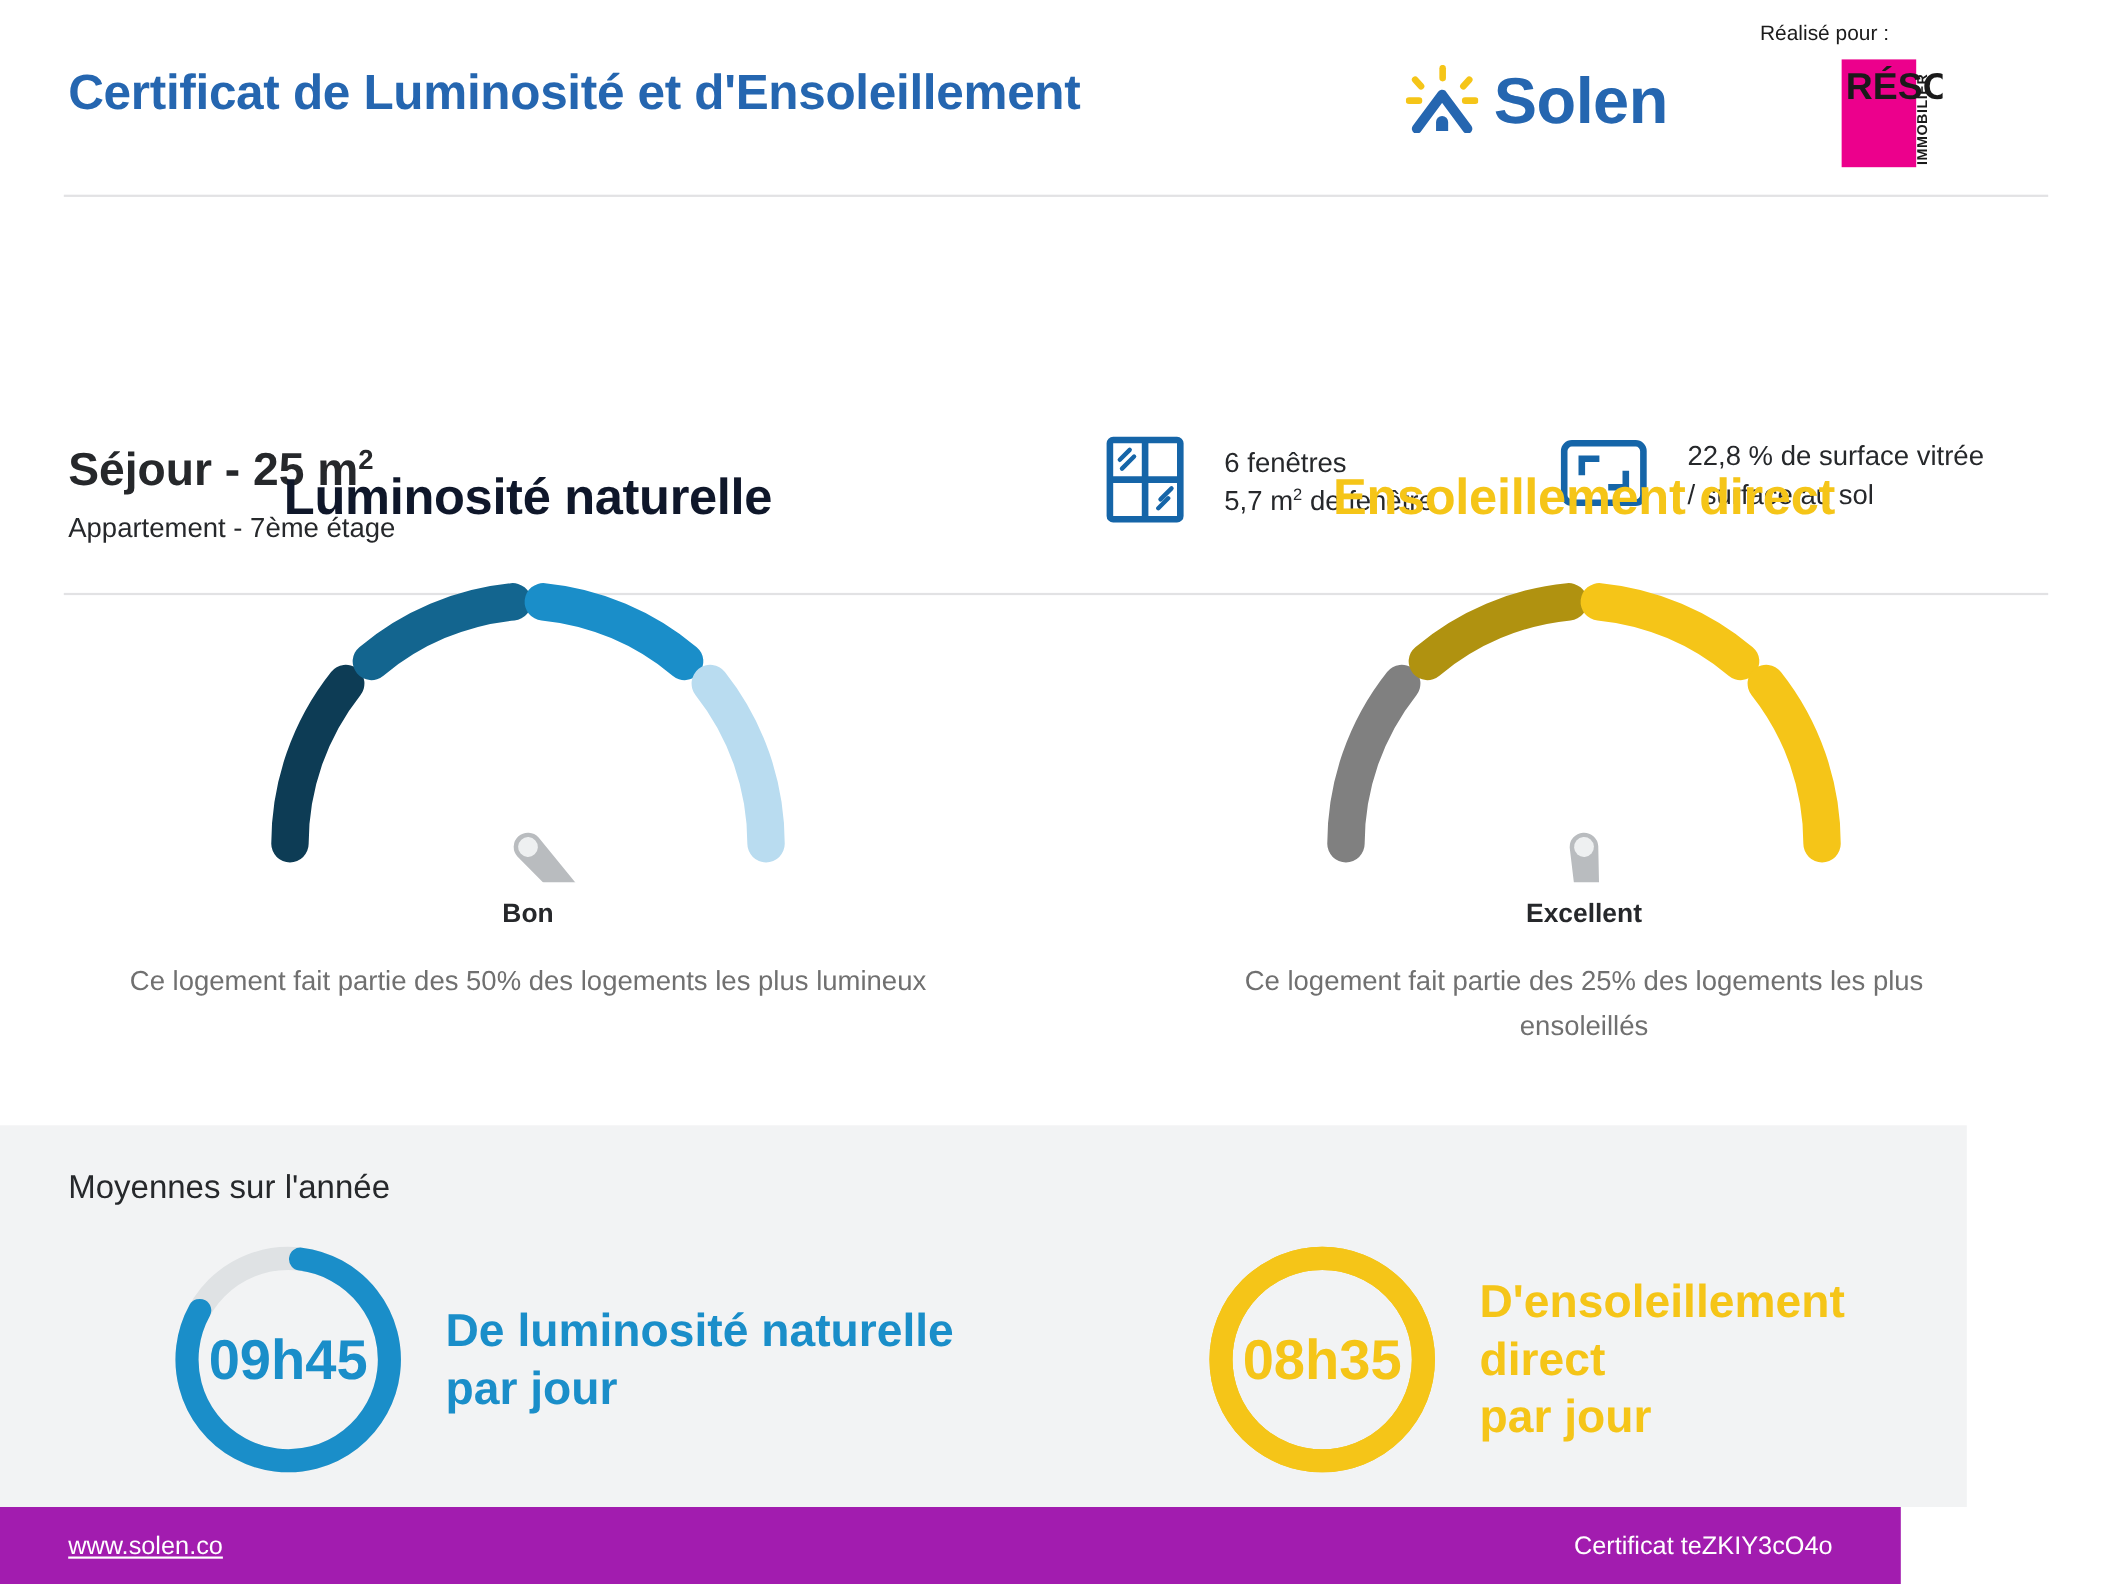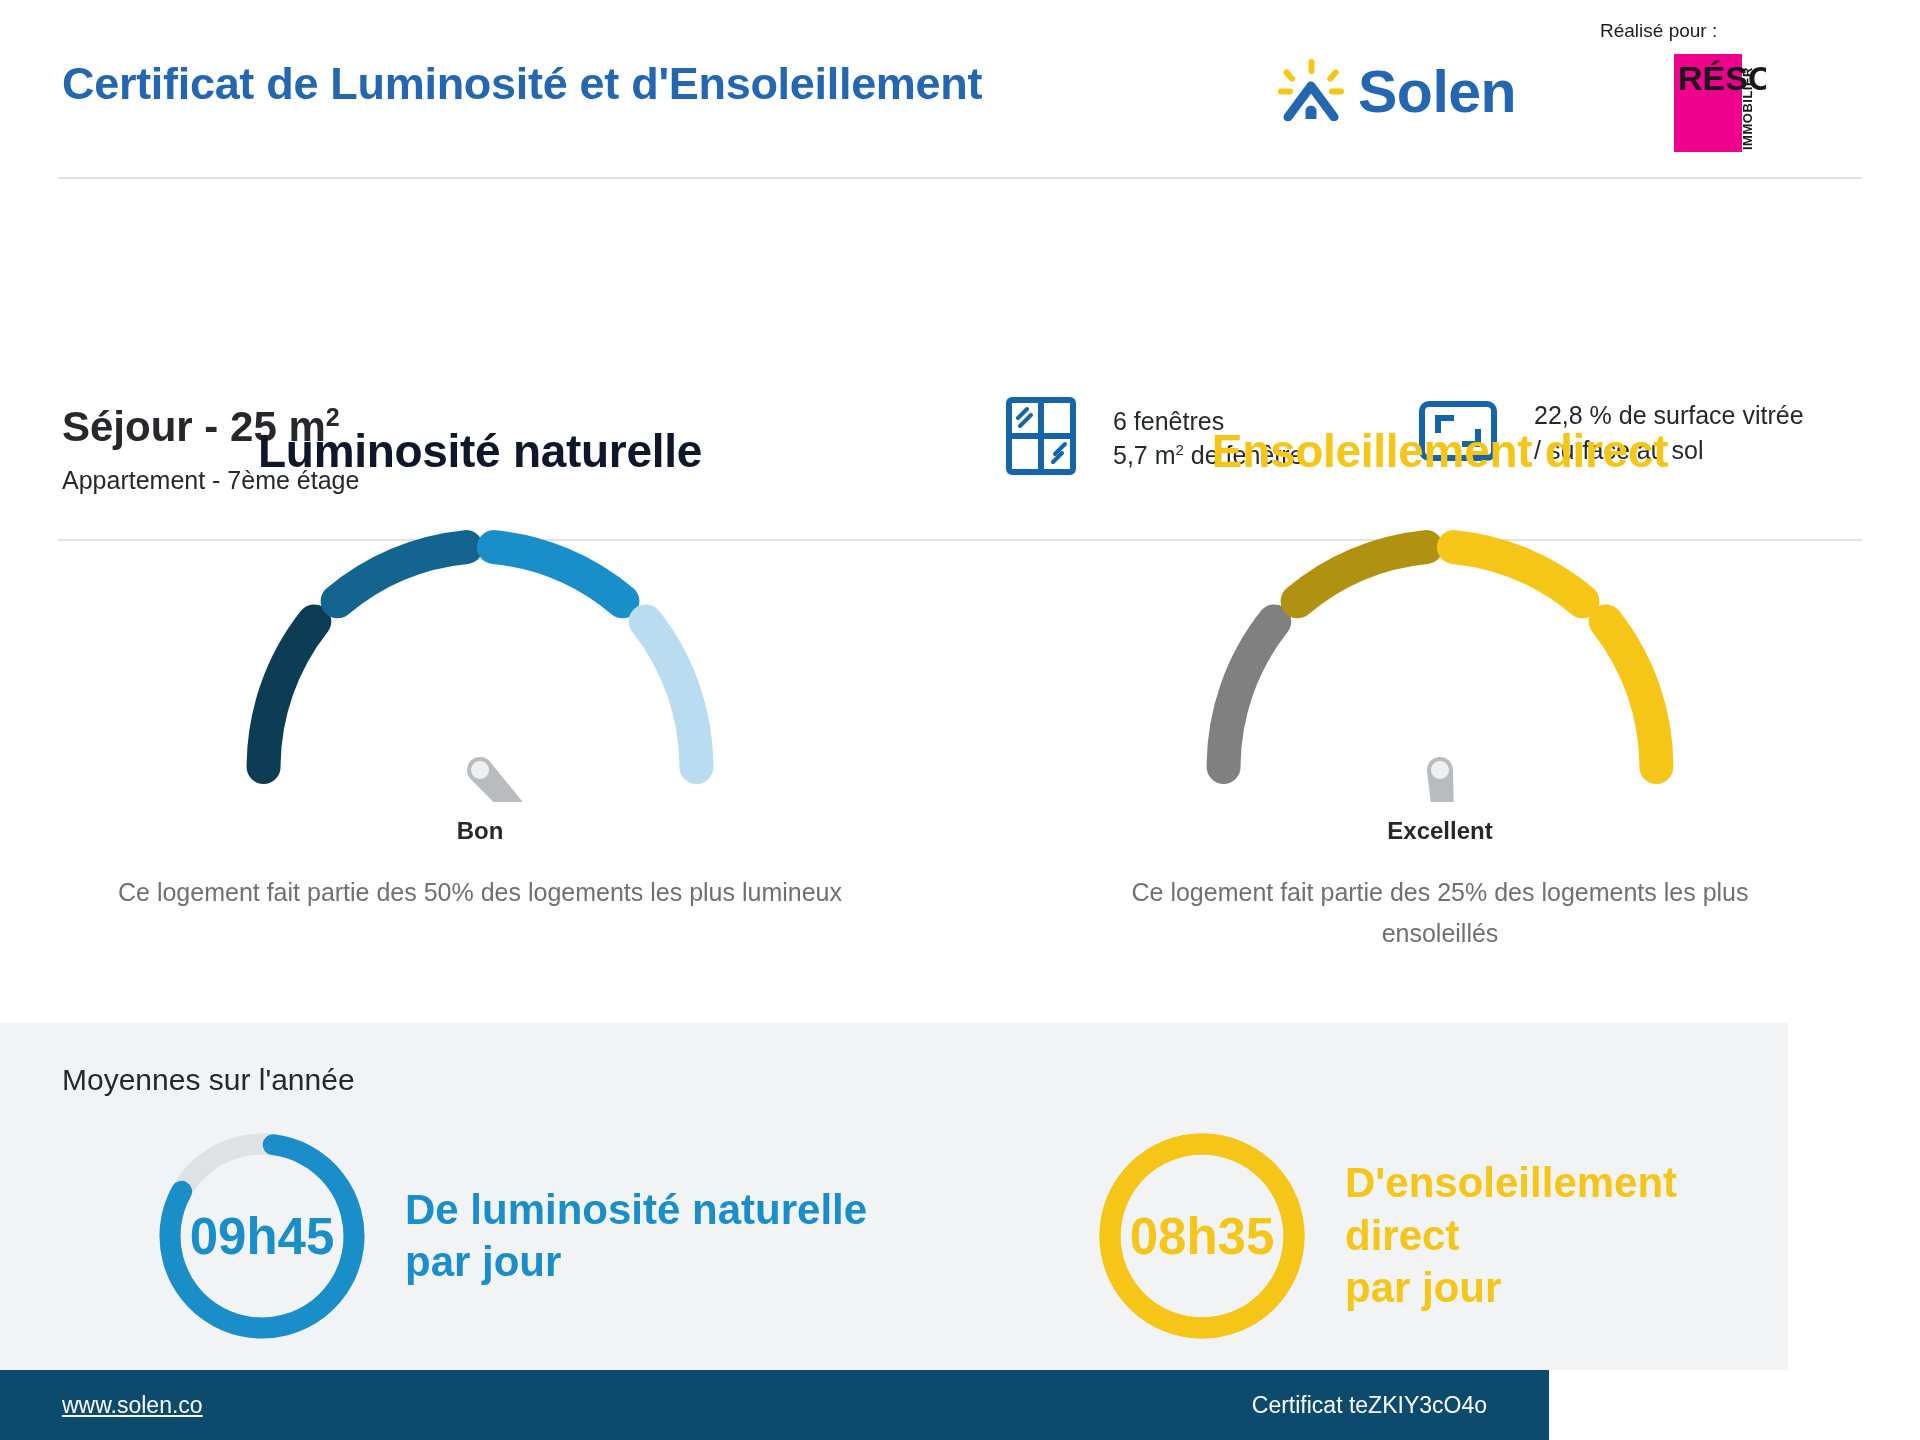--- a/index.html
+++ b/index.html
@@ -108,22 +108,22 @@
   .donut-value.sun { color: #f5c518; }
   .avg-caption {
     margin-left: 36px; font-size: 42px; font-weight: bold; line-height: 1.25;
     white-space: pre-line;
   }
   .avg-caption.lum { color: #1a8ec9; }
   .avg-caption.sun { color: #f5c518; }
 
   
   .footer {
-    position: absolute; left: 0; top: 1370px; width: 1549px; height: 70px;
-    background: #0c4a6e;
+    position: absolute; left: 0; top: 1370px; width: 1728px; height: 70px;
+    background: #a21caf;
   }
   .footer-left {
     position: absolute; left: 62px; top: 22px;
     font-size: 23px; color: #ffffff;
   }
   .footer-right {
     position: absolute; right: 62px; top: 22px;
     font-size: 23px; color: #ffffff;
   }
 </style>

